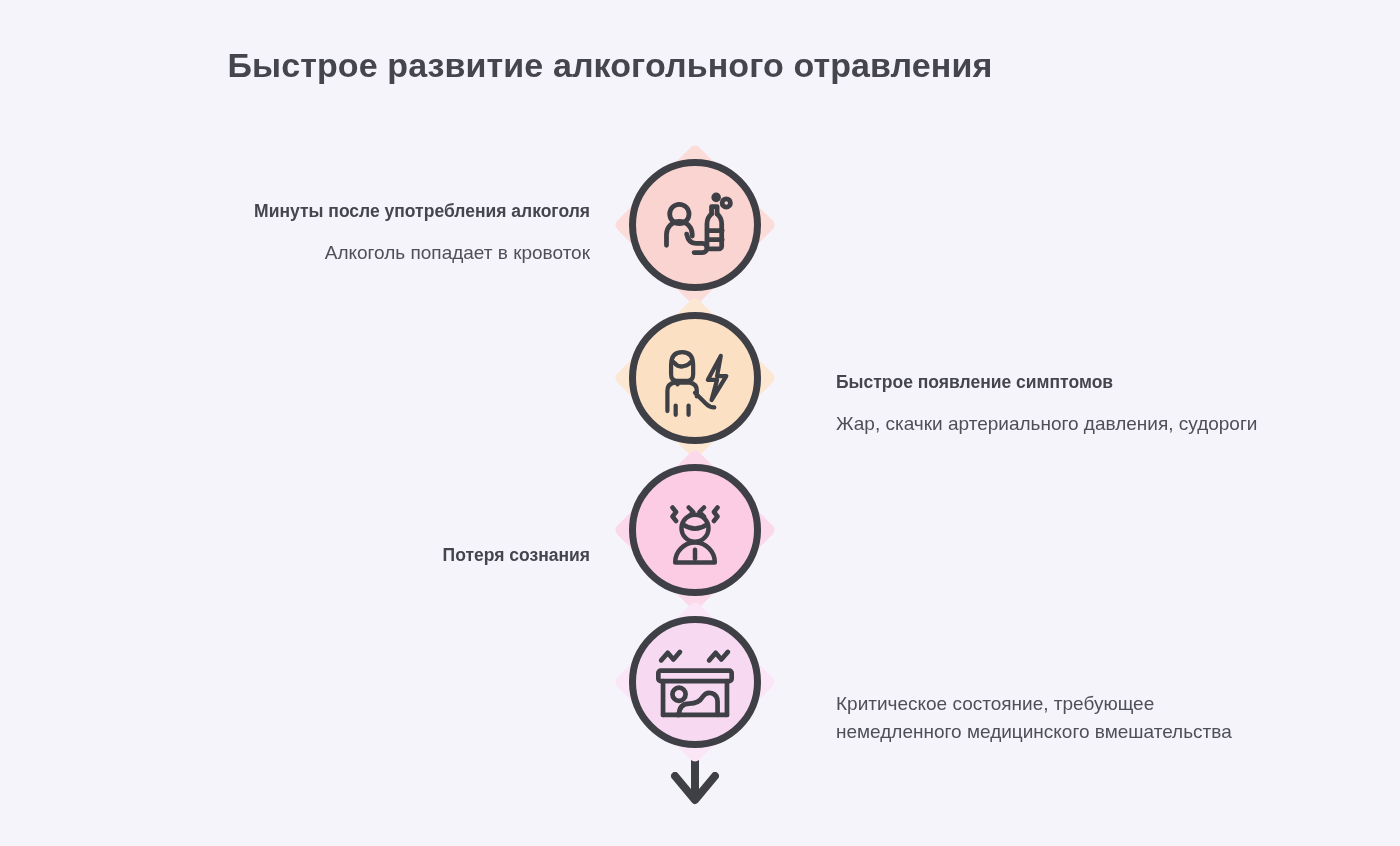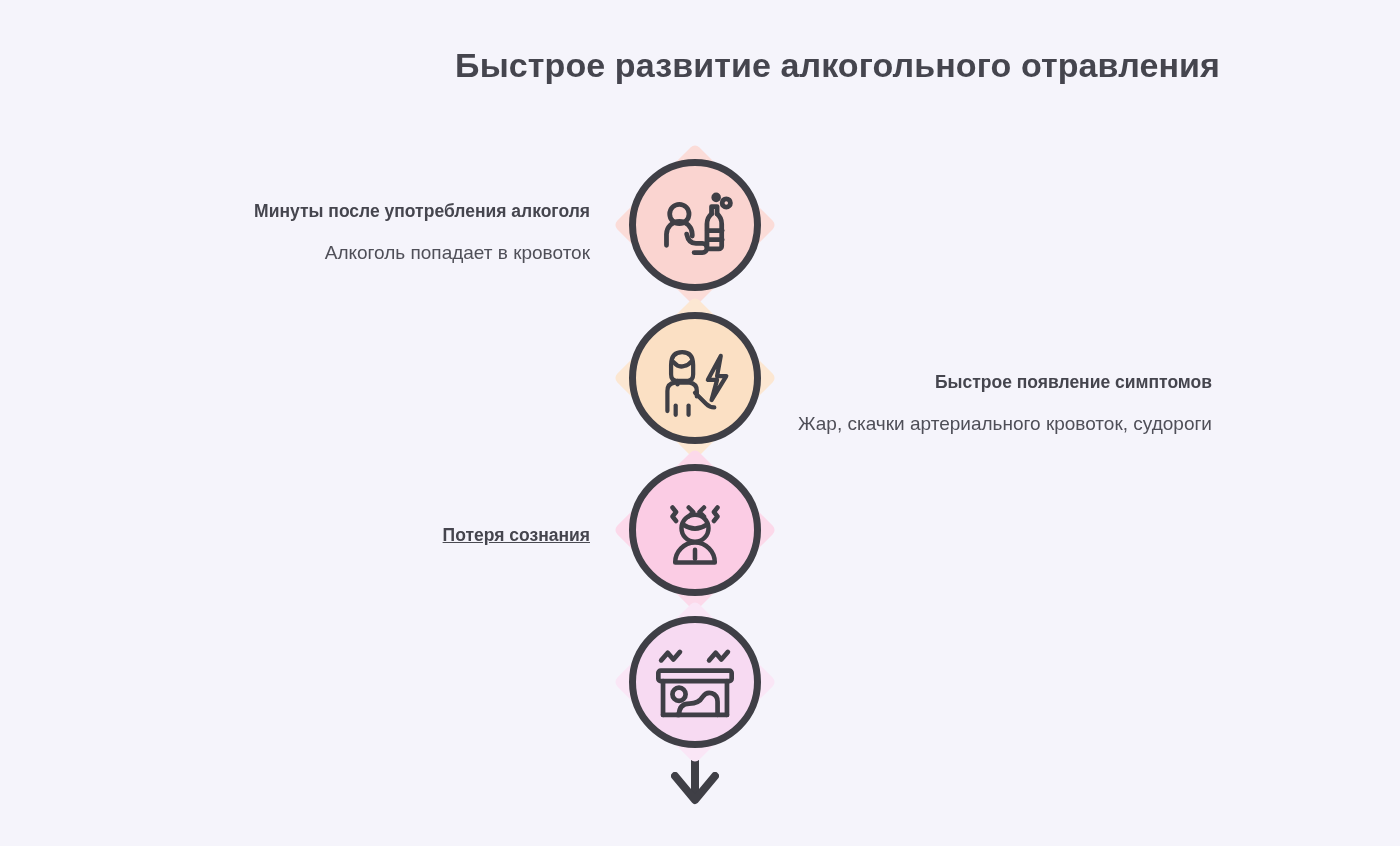--- a/index.html
+++ b/index.html
@@ -17,21 +17,21 @@
     color: #4a4a52;
     position: relative;
   }
 
   
   .page-title {
     position: absolute;
     top: 46px;
     left: 0;
     width: 1220px;
-    text-align: right;
+    text-align: center;
     font-size: 34px;
     font-weight: bold;
     letter-spacing: 0.1px;
     color: #45454e;
     white-space: nowrap;
   }
 
   
   .timeline {
     position: absolute;
@@ -102,40 +102,40 @@
 
   .circle svg { display: block; }
 
   
   .label {
     position: absolute;
     width: 430px;
   }
 
   .label.left  { text-align: right; right: 810px; }
-  .label.right { text-align: right;  left: 760px; }
+  .label.right { text-align: left;  left: 836px; }
 
   .label-title {
     font-size: 17.5px;
     font-weight: bold;
     color: #45454e;
     line-height: 1.42;
   }
 
   .label-desc {
     margin-top: 15px;
     font-size: 19px;
     font-weight: normal;
     color: #4f4f58;
     line-height: 1.45;
   }
 
   .lbl-1 { top: 179px; }
   .lbl-2 { top: 350px; width: 452px; }
-  .lbl-3 { top: 503px; text-decoration: underline; }
+  .lbl-3 { top: 523px; }
   .lbl-4 { top: 655px; width: 430px; }
 </style>
 </head>
 <body>
 
 <h1 class="page-title">Быстрое развитие алкогольного отравления</h1>
 
 <div class="timeline">
 
   <div class="spine"></div>
@@ -250,23 +250,24 @@
     </div>
   </div>
 
   <div class="label left lbl-1">
     <div class="label-title">Минуты после употребления алкоголя</div>
     <div class="label-desc">Алкоголь попадает в кровоток</div>
   </div>
 
   <div class="label right lbl-2">
     <div class="label-title">Быстрое появление симптомов</div>
-    <div class="label-desc">Жар, скачки артериального кровоток, судороги</div>
+    <div class="label-desc">Жар, скачки артериального давления, судороги</div>
   </div>
 
   <div class="label left lbl-3">
     <div class="label-title">Потеря сознания</div>
   </div>
 
   <div class="label right lbl-4">
+    <div class="label-desc">Критическое состояние, требующее немедленного медицинского вмешательства</div>
   </div>
 
 </div>
 
 </body></html>

